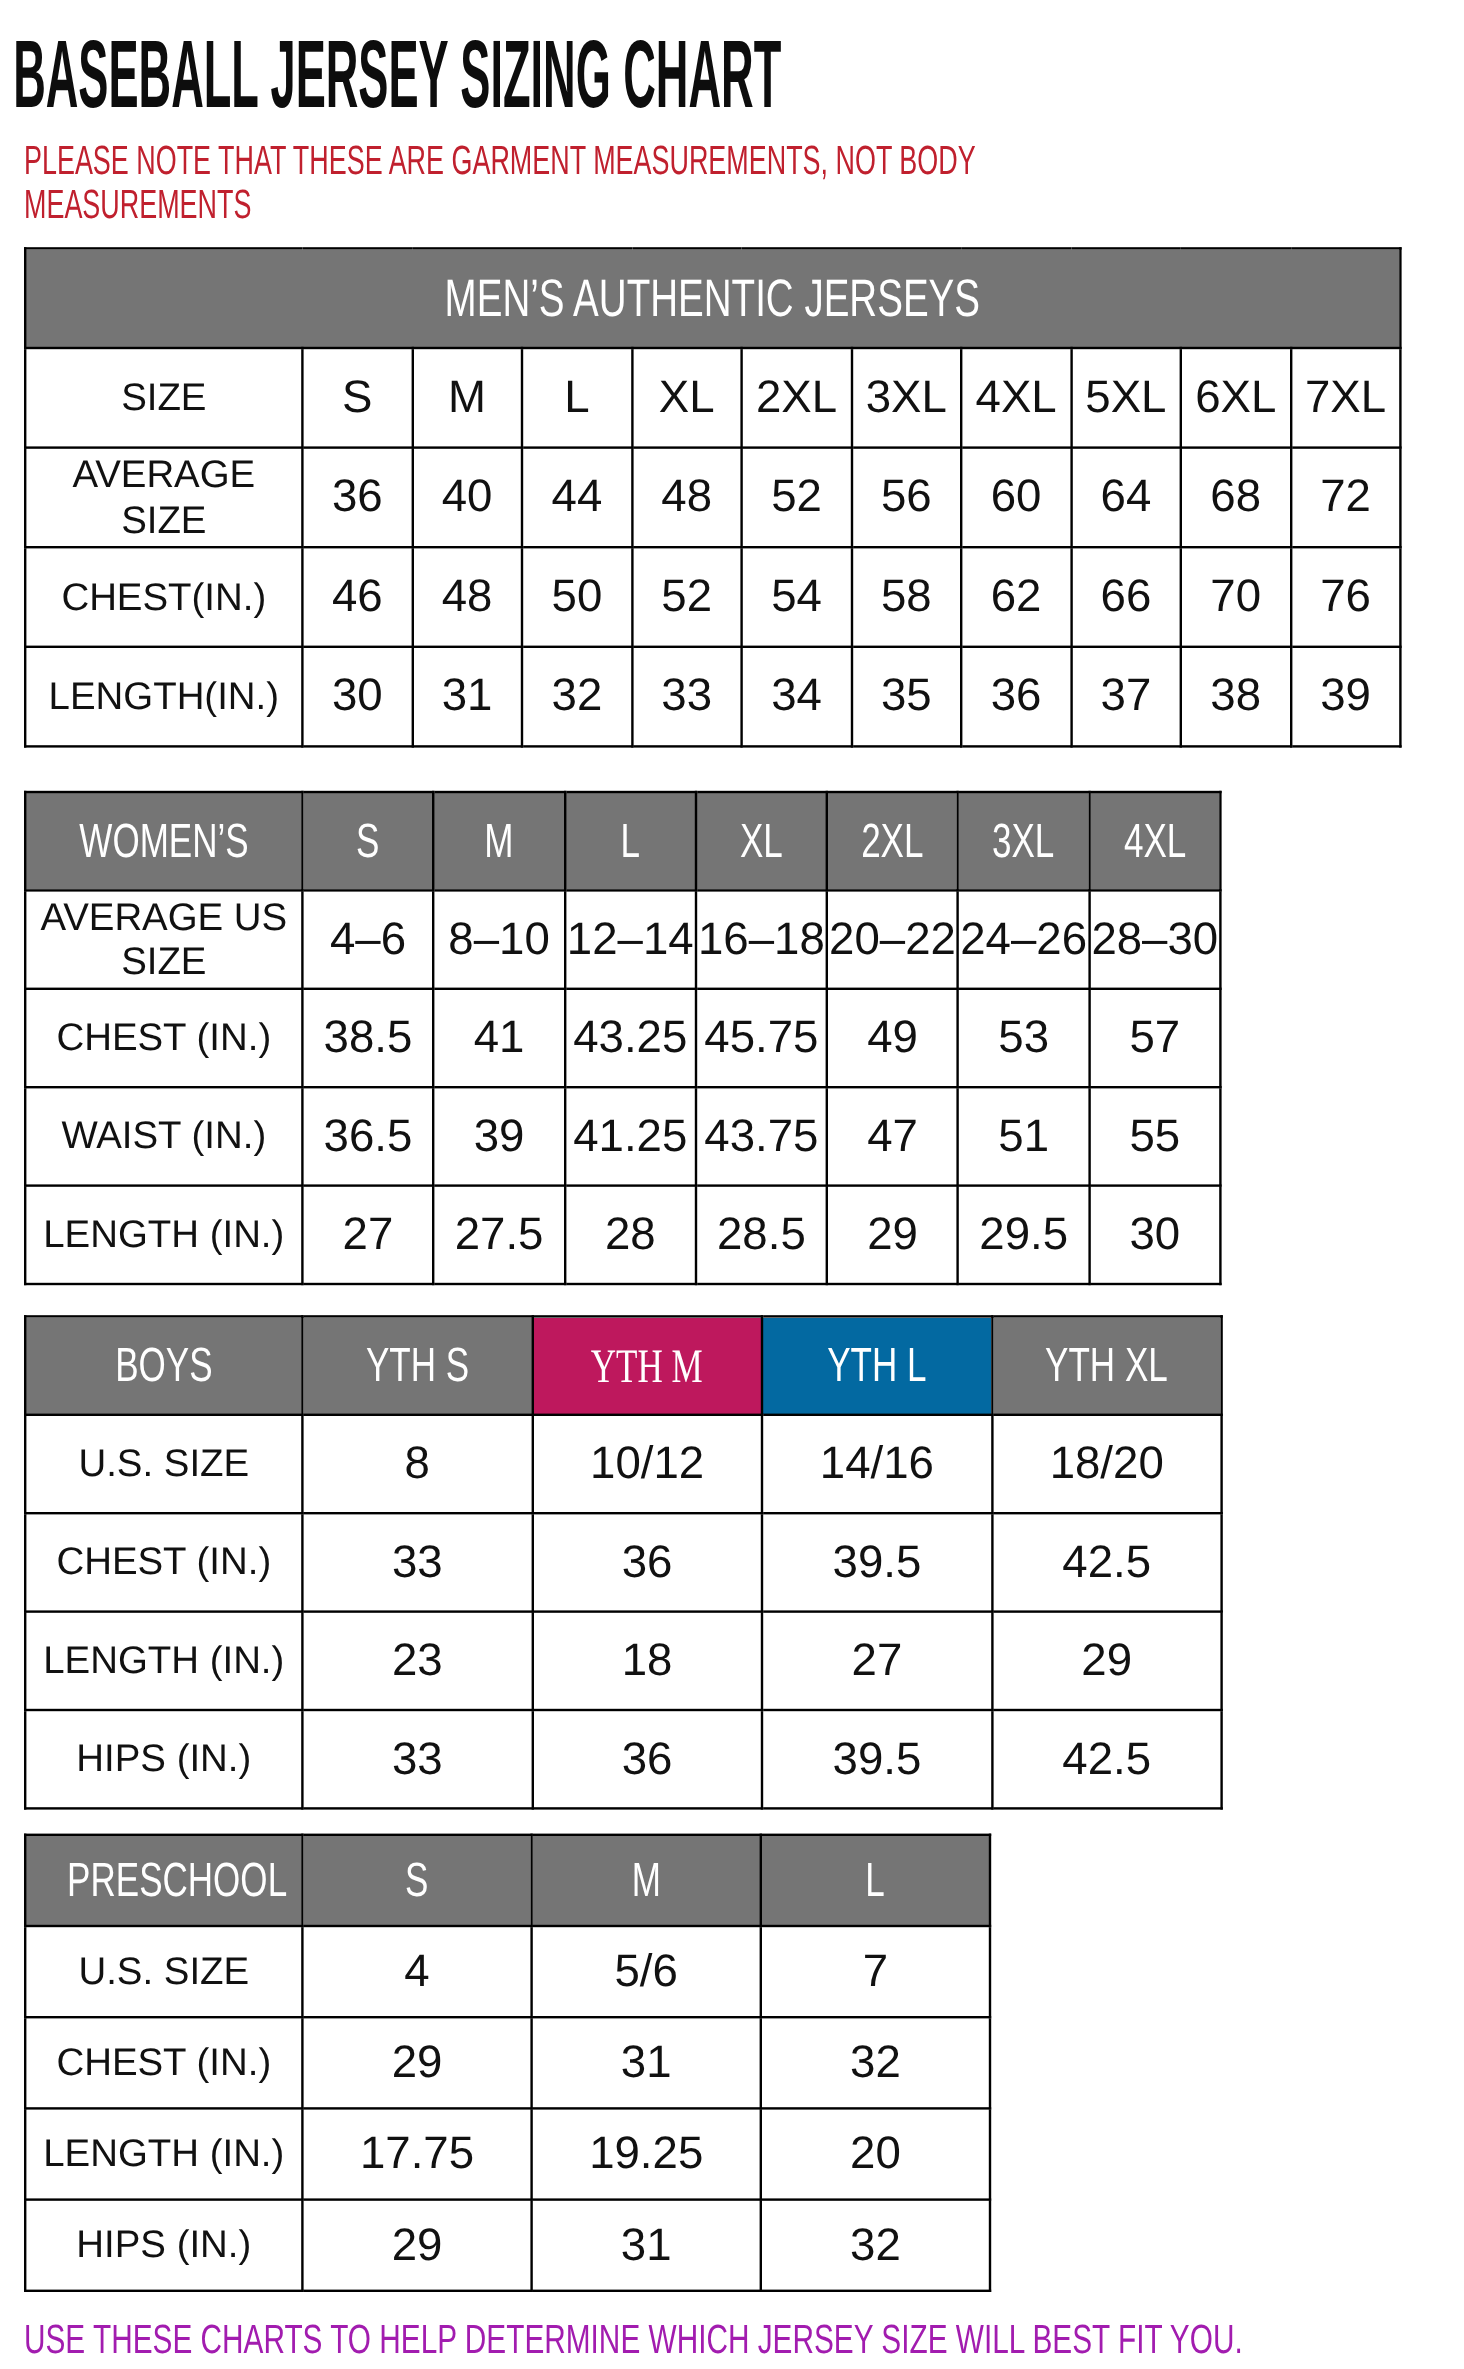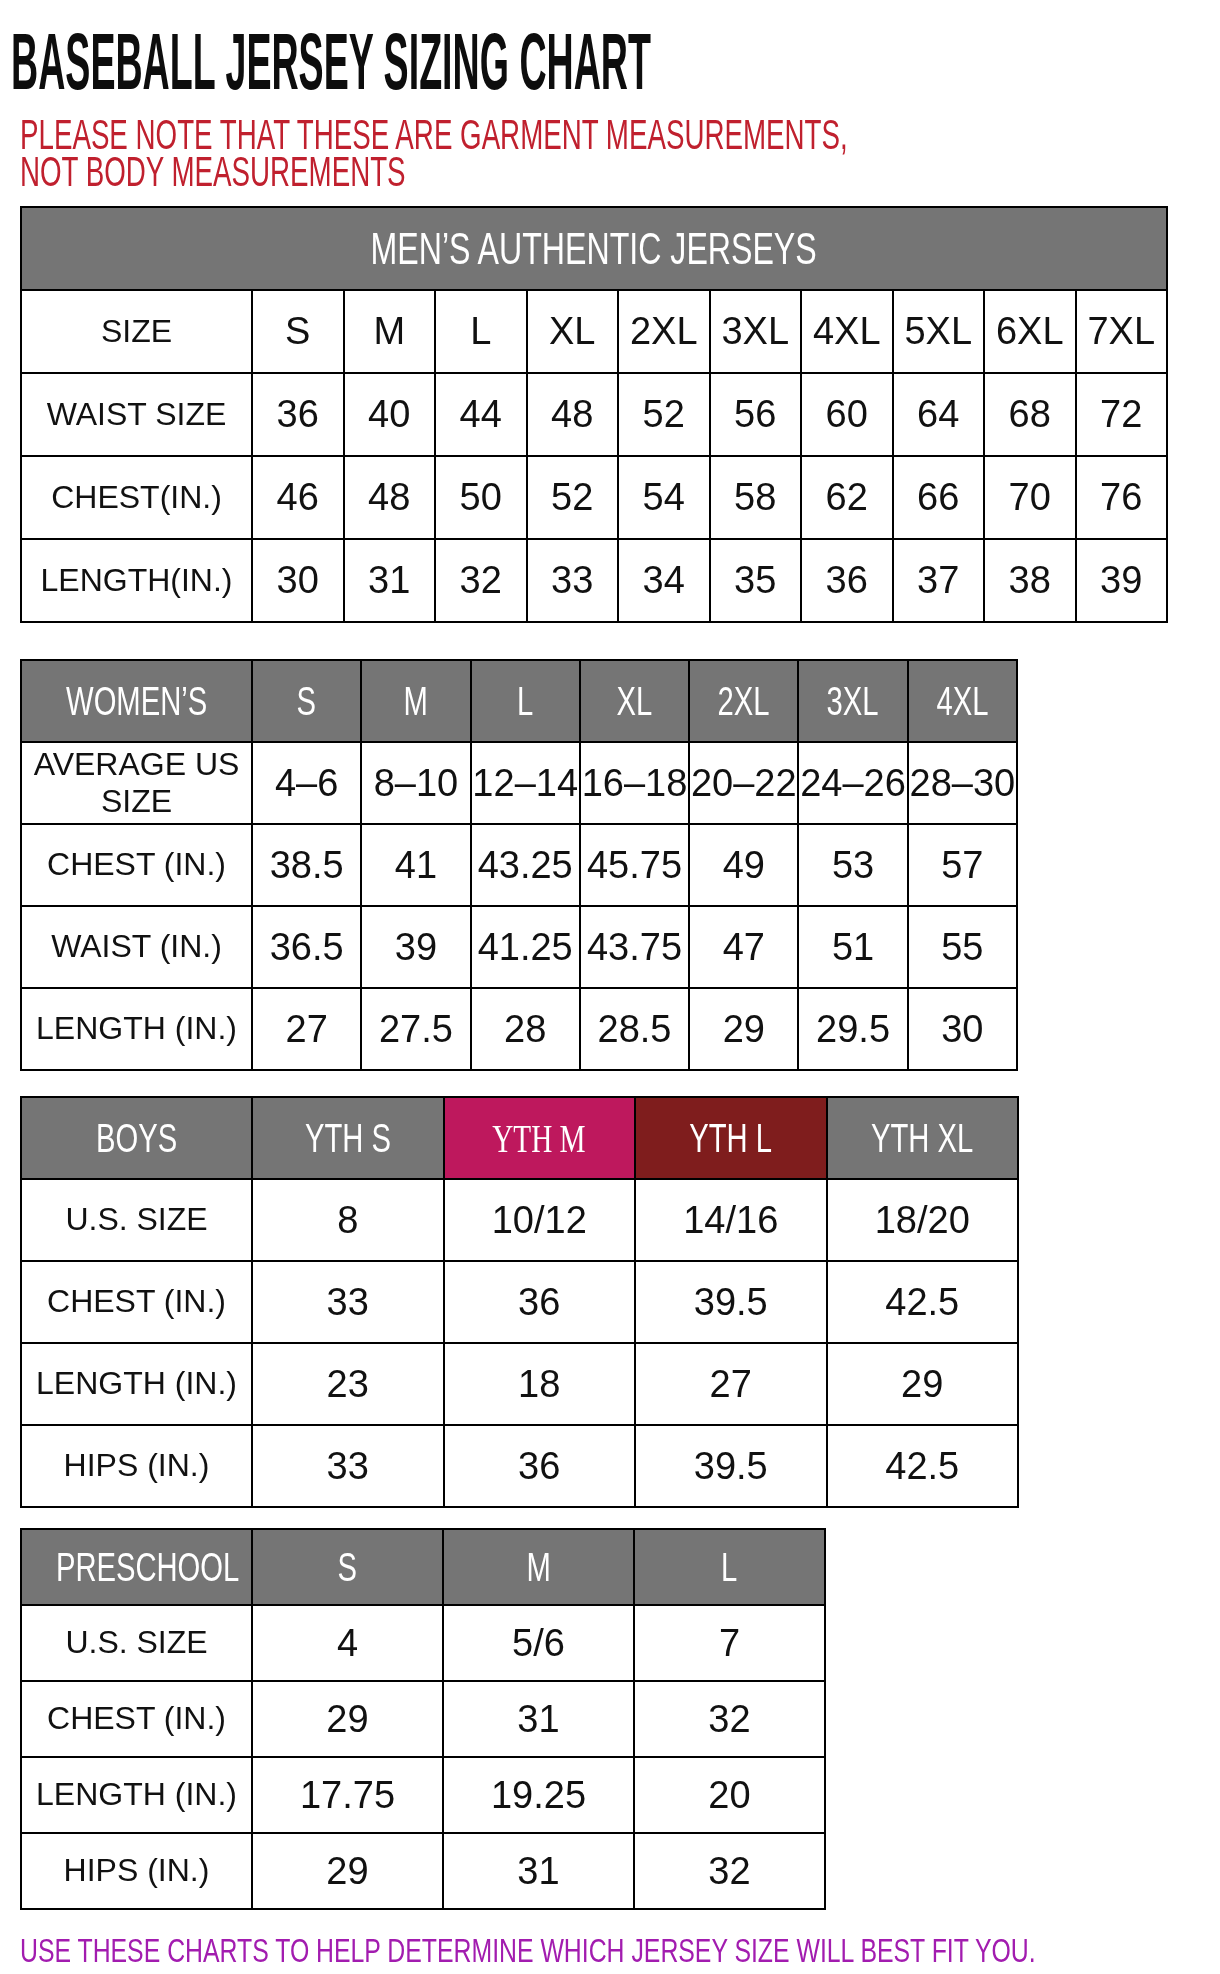--- a/index.html
+++ b/index.html
@@ -10,21 +10,21 @@
   .page { padding: 22px 0 0 20px; }
 
   
   h1.title {
     margin: 0 0 0 -9px; font-size: 80px; line-height: 80px;
     font-weight: 700; color: #0d0d0d; white-space: nowrap;
   }
   h1.title .tx { display: inline-block; transform: scaleX(0.47); transform-origin: 0 50%; white-space: nowrap; }
 
   
-  .note { margin: 14px 0 0 0; font-size: 42px; line-height: 37px; }
+  .note { margin: 14px 0 0 0; font-size: 34px; line-height: 37px; }
   .note .cx { display: inline-block; width: 1300px; transform: scaleX(0.66); transform-origin: 0 0; }
   .footer { margin: 22px 0 0 0; font-size: 34px; line-height: 36px; }
   .footer .cx2 { display: inline-block; white-space: nowrap; transform: scaleX(0.73); transform-origin: 0 0; }
 
   
   table.szt { border-collapse: collapse; table-layout: fixed; border: 2px solid #0f172a; }
   table.szt col.c0 { width: 231px; }
   table.szt td, table.szt th {
     border: 2px solid #000; text-align: center; vertical-align: middle;
     padding: 0; font-weight: 400; overflow: hidden;
@@ -85,21 +85,21 @@
             <td class="val">L</td>
             <td class="val">XL</td>
             <td class="val">2XL</td>
             <td class="val">3XL</td>
             <td class="val">4XL</td>
             <td class="val">5XL</td>
             <td class="val">6XL</td>
             <td class="val">7XL</td>
           </tr>
           <tr>
-            <th class="lbl">WAIST SIZE</th>
+            <th class="lbl">AVERAGE SIZE</th>
             <td class="val">36</td>
             <td class="val">40</td>
             <td class="val">44</td>
             <td class="val">48</td>
             <td class="val">52</td>
             <td class="val">56</td>
             <td class="val">60</td>
             <td class="val">64</td>
             <td class="val">68</td>
             <td class="val">72</td>
@@ -202,21 +202,21 @@
           <col>
           <col>
           <col>
           <col>
         </colgroup>
         <tbody>
           <tr>
             <th class="gth" style="background: rgb(117, 117, 117);"><span class="hx">BOYS</span></th>
             <th class="gth" style="background: rgb(117, 117, 117);"><span class="hx">YTH S</span></th>
             <th class="gth" style="background: #be185d; font-family: Liberation Serif, serif;"><span class="hx">YTH M</span></th>
-            <th class="gth" style="background: #7f1d1d;"><span class="hx">YTH L</span></th>
+            <th class="gth" style="background: #0369a1;"><span class="hx">YTH L</span></th>
             <th class="gth" style="background: rgb(117, 117, 117);"><span class="hx">YTH XL</span></th>
           </tr>
           <tr>
             <th class="lbl">U.S. SIZE</th>
             <td class="val">8</td>
             <td class="val">10/12</td>
             <td class="val">14/16</td>
             <td class="val">18/20</td>
           </tr>
           <tr>

